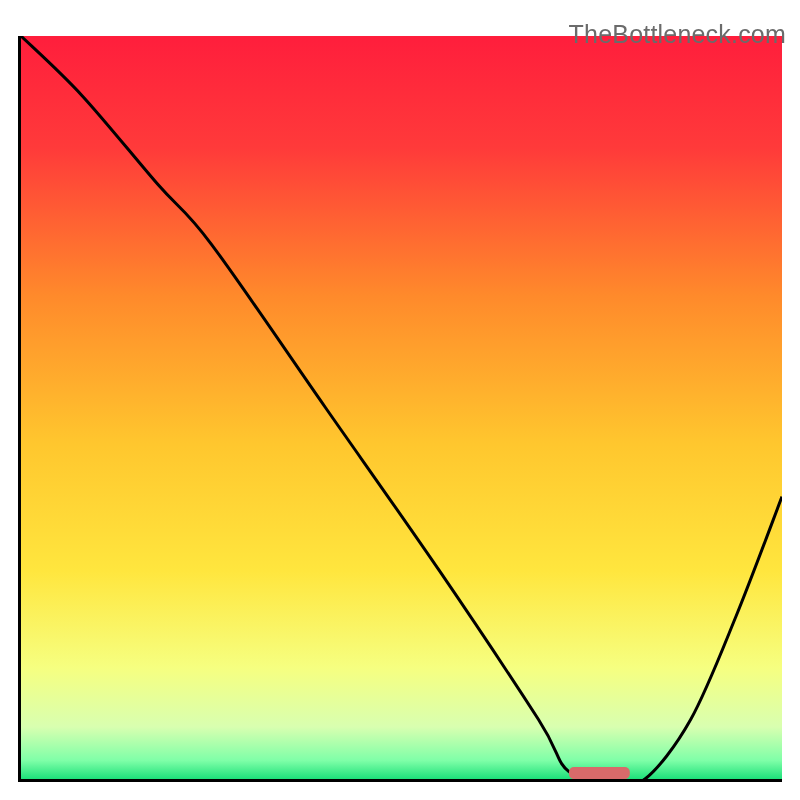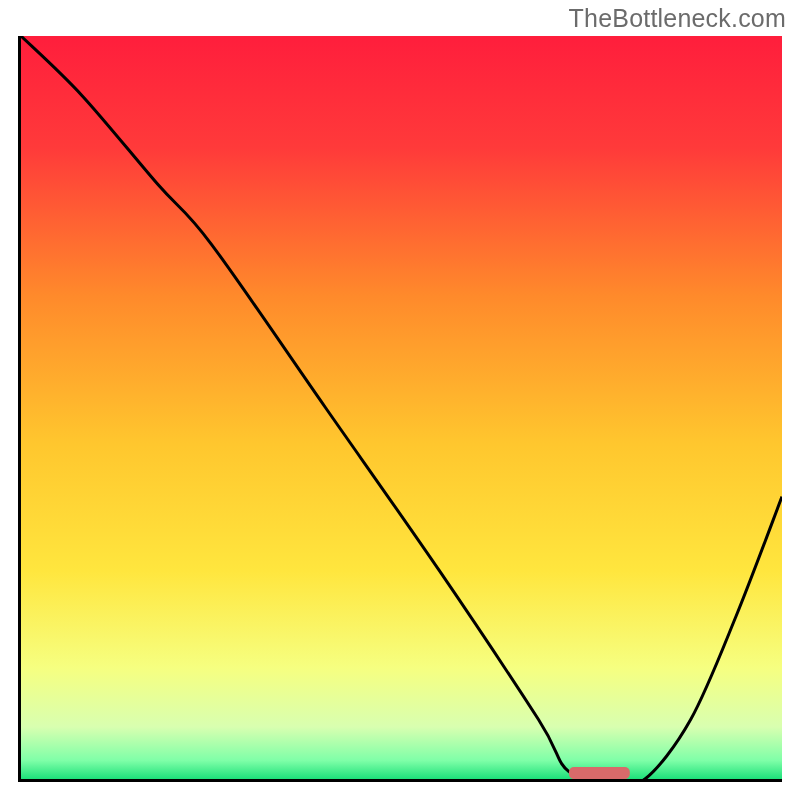--- a/index.html
+++ b/index.html
@@ -11,21 +11,21 @@
     background: #fff;
     font-family: Arial, Helvetica, sans-serif;
   }
   .frame {
     position: relative;
     width: 800px;
     height: 800px;
   }
   .watermark {
     position: absolute;
-    top: 4px;
+    top: 20px;
     right: 14px;
     font-size: 25px;
     font-weight: 500;
     color: #6b6b6b;
     letter-spacing: 0.2px;
     z-index: 10;
   }
   .plot-wrap {
     position: absolute;
     left: 18px;

